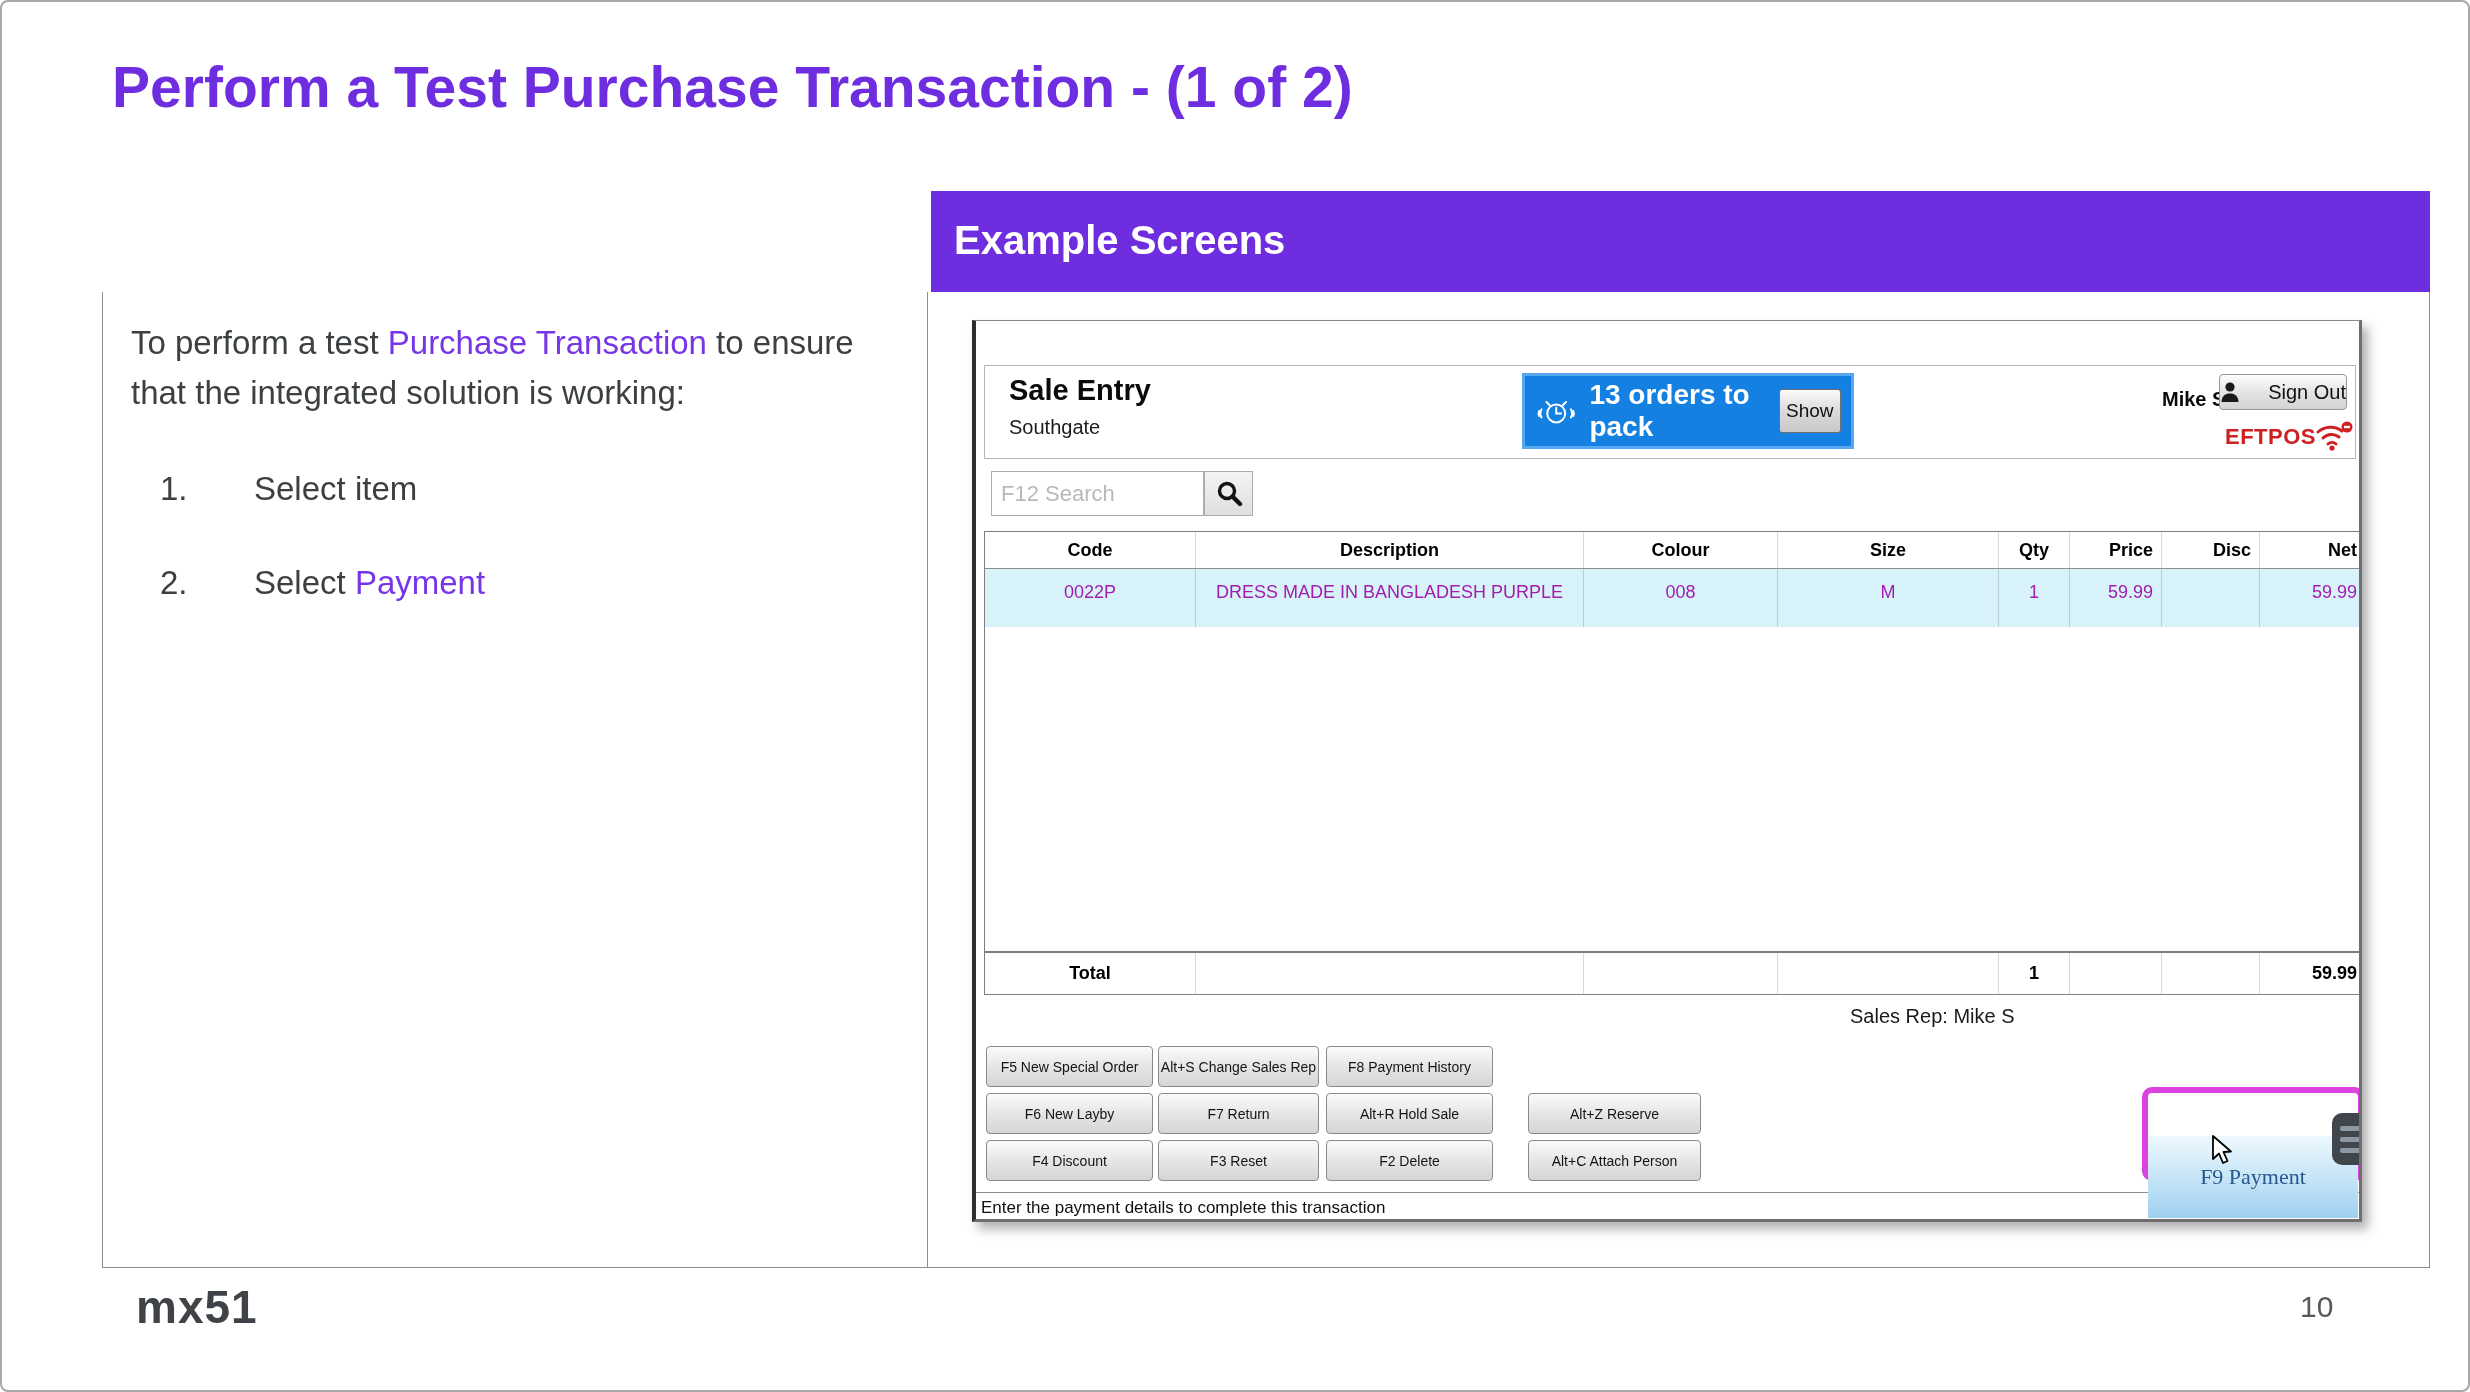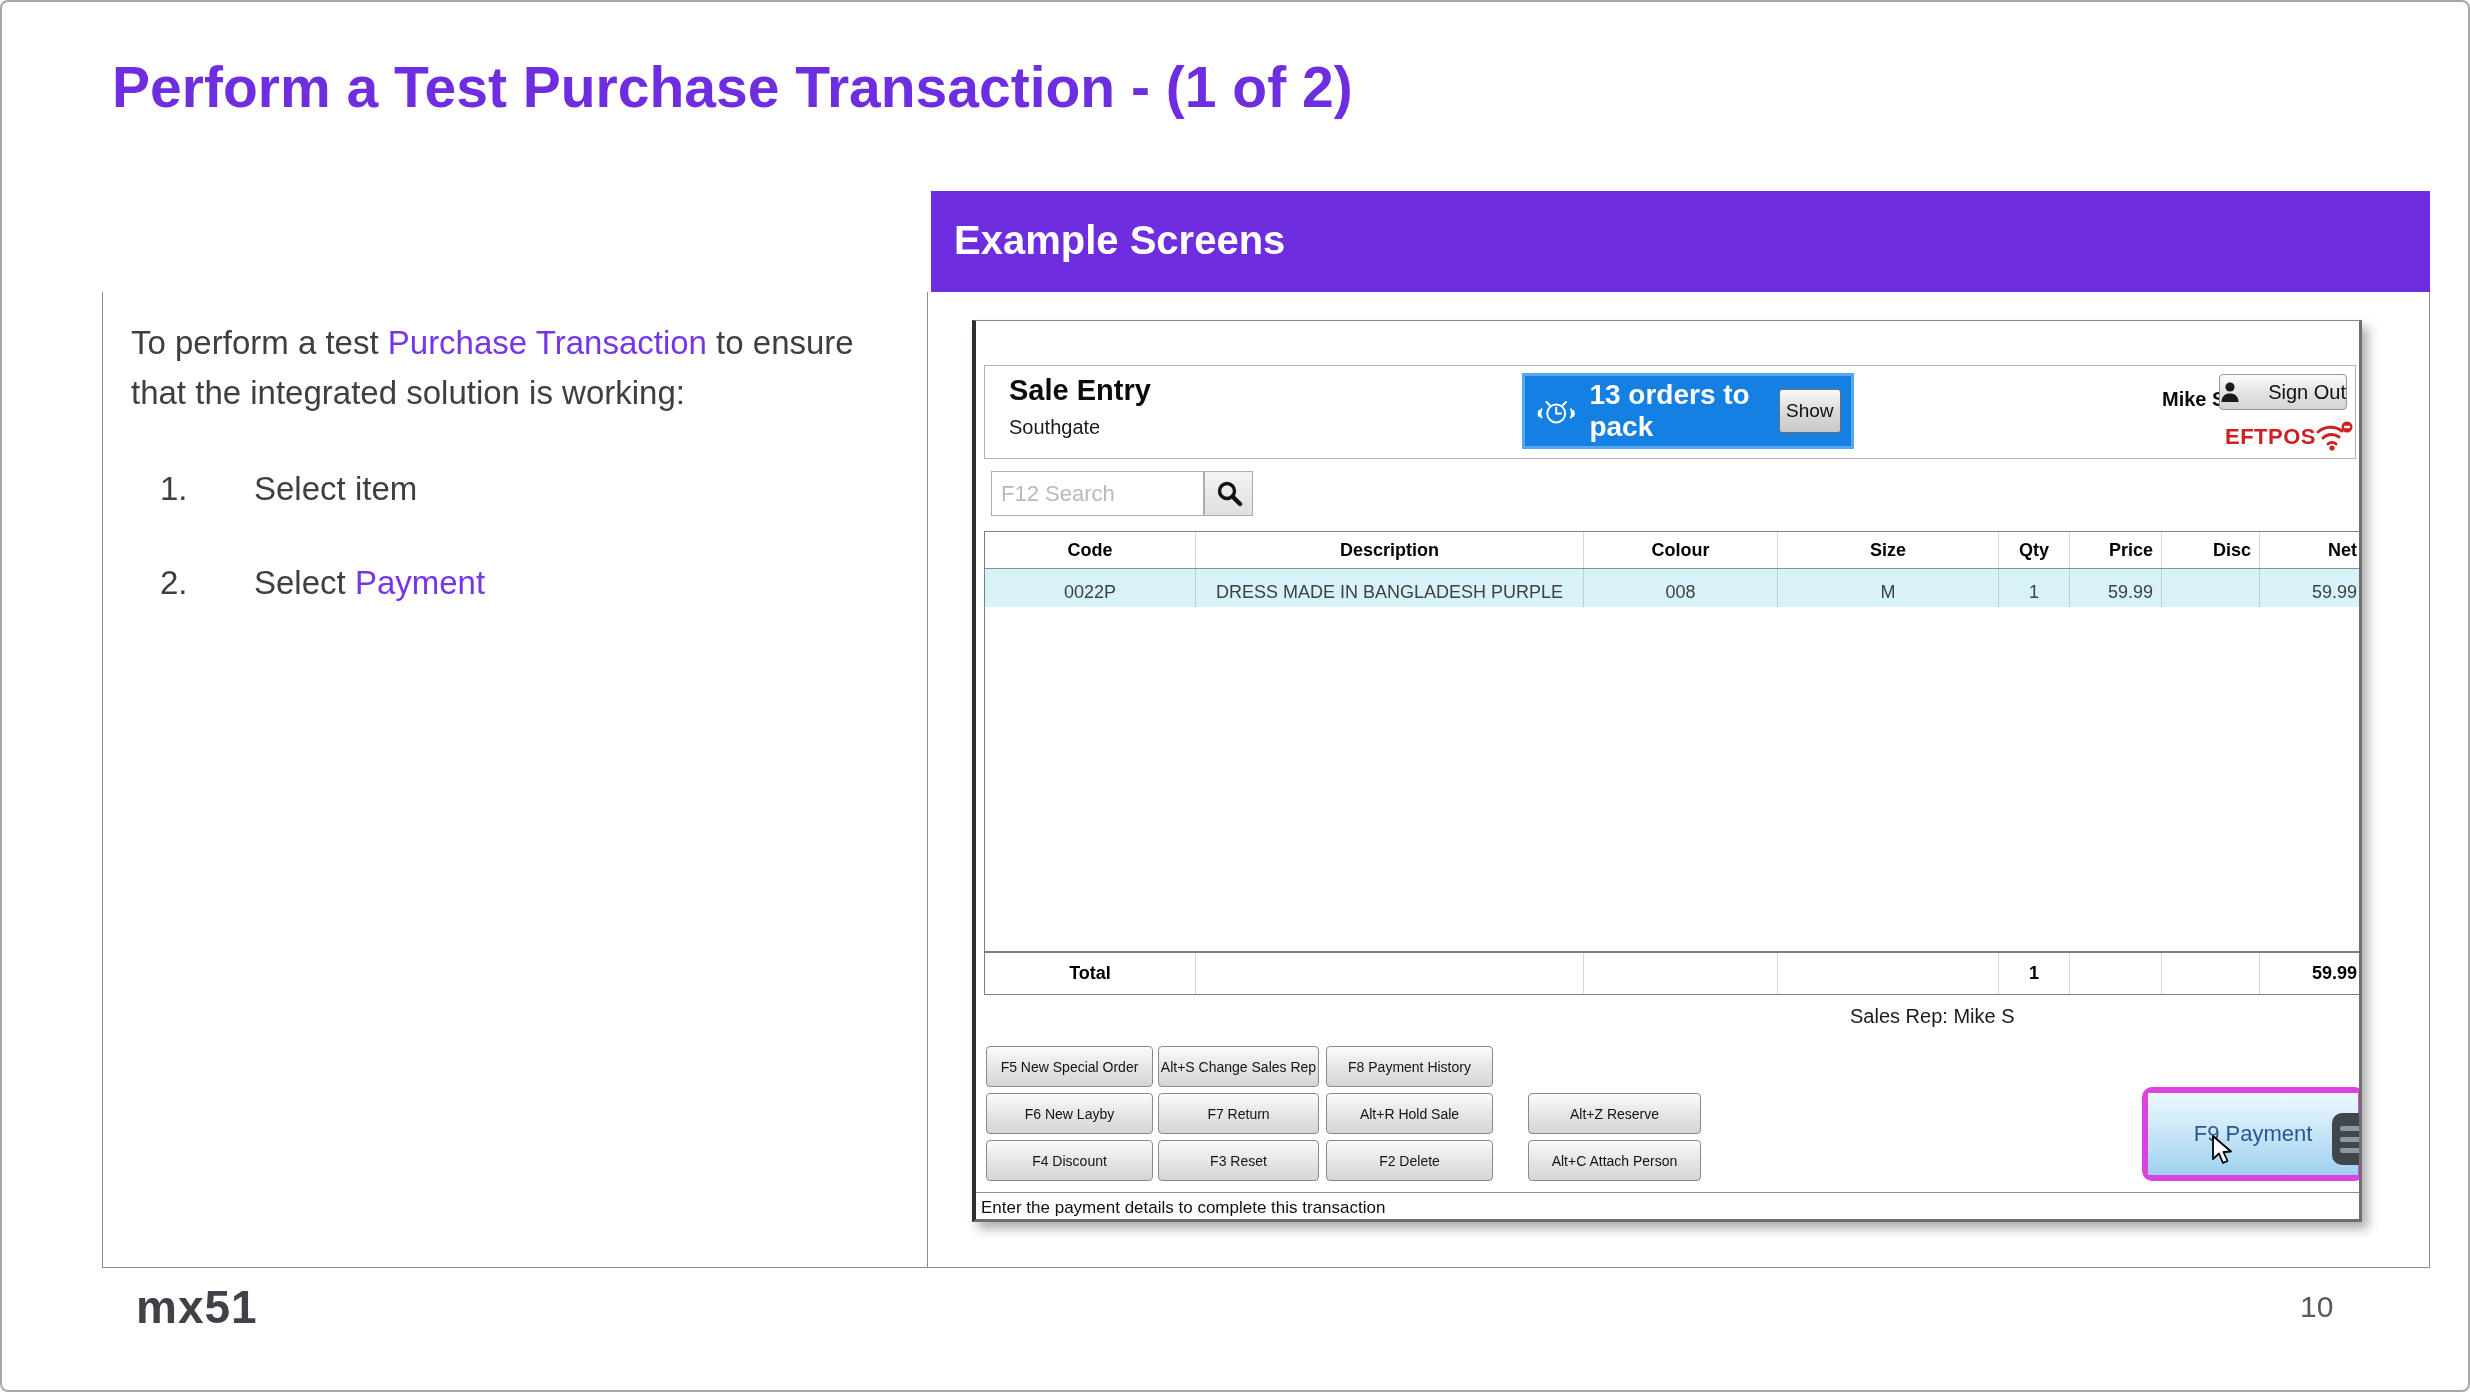--- a/index.html
+++ b/index.html
@@ -67,41 +67,41 @@
   .search-btn { left:228px; top:150px; width:49px; height:45px;
                 background:linear-gradient(#F4F4F4,#DFDFDF); border:1px solid #ABADB3;
                 display:flex; align-items:center; justify-content:center; }
 
   .table { left:8px; top:210px; width:1382px; height:421px; border:1px solid #7E7E7E; background:#fff; }
   .trow { display:flex; }
   .thead { border-bottom:1px solid #8E8E8E; }
   .tc { padding:0 8px; border-right:1px solid rgba(0,0,0,.15); overflow:hidden; white-space:nowrap; font-size:18px; }
   .tc:last-child { border-right:none; }
   .thead .tc { height:36px; line-height:36px; font-weight:bold; }
-  .item .tc { height:38px; line-height:46px; background:#D7F2F8; color:#404040; }
+  .item .tc { height:58px; line-height:46px; background:#D7F2F8; color:#a21caf; }
   .c1{width:211px} .c2{width:388px} .c3{width:194px} .c4{width:221px}
   .c5{width:71px}  .c6{width:92px}  .c7{width:98px}  .c8{width:105px}
   .al{text-align:center} .ac{text-align:center} .ar{text-align:right}
 
   .total-row { left:8px; top:631px; width:1382px; height:43px; border:1px solid #7E7E7E;
                display:flex; background:#fff; font-weight:bold; }
   .total-row .tc { height:41px; line-height:41px; }
 
   .salesrep { left:874px; top:684px; font-size:20px; color:#1A1A1A; }
 
   .abtn { position:absolute; height:41px; background:linear-gradient(#FBFBFB,#E6E6E6 50%,#D5D5D5);
           border:1px solid #8A8A8A; border-radius:4px; font-size:14px; color:#141414; font-family:inherit; }
   .k1{left:10px;width:167px} .k2{left:182px;width:161px} .k3{left:350px;width:167px} .k4{left:552px;width:173px}
   .r1{top:725px} .r2{top:772px} .r3{top:819px}
 
   .f9wrap { left:1166px; top:766px; width:222px; height:94px; border:6px solid #DA43DF;
             border-radius:10px; z-index:10; }
-  .f9btn { width:100%; height:100%; border:none; font-family:Liberation Sans, sans-serif;
+  .f9btn { width:100%; height:100%; border:none; font-family:Liberation Serif, serif;
            background:linear-gradient(#EDF8FE,#C3E3F6 55%,#9ED1EF);
-           display:flex; align-items:center; justify-content:center; font-size:22px; color:#27588F; }
+           display:flex; align-items:center; justify-content:center; font-size:22px; color:#27588F;margin-top:43px; }
   .cursor { position:absolute; left:62px; top:42px; z-index:15; }
 
   .darktab { left:1356px; top:792px; width:40px; height:52px; background:#40464C;
              border-radius:10px 0 0 10px; z-index:12; display:flex; flex-direction:column;
              justify-content:center; gap:6px; padding-left:8px; }
   .darktab i { display:block; width:22px; height:5px; background:#8C98A4; border-radius:2px; }
 
   .statusbar { left:0; top:871px; width:100%; height:31px; border-top:1px solid #8E8E8E;
                font-size:17px; color:#101010; padding:5px 0 0 5px; background:#fff; }
 

